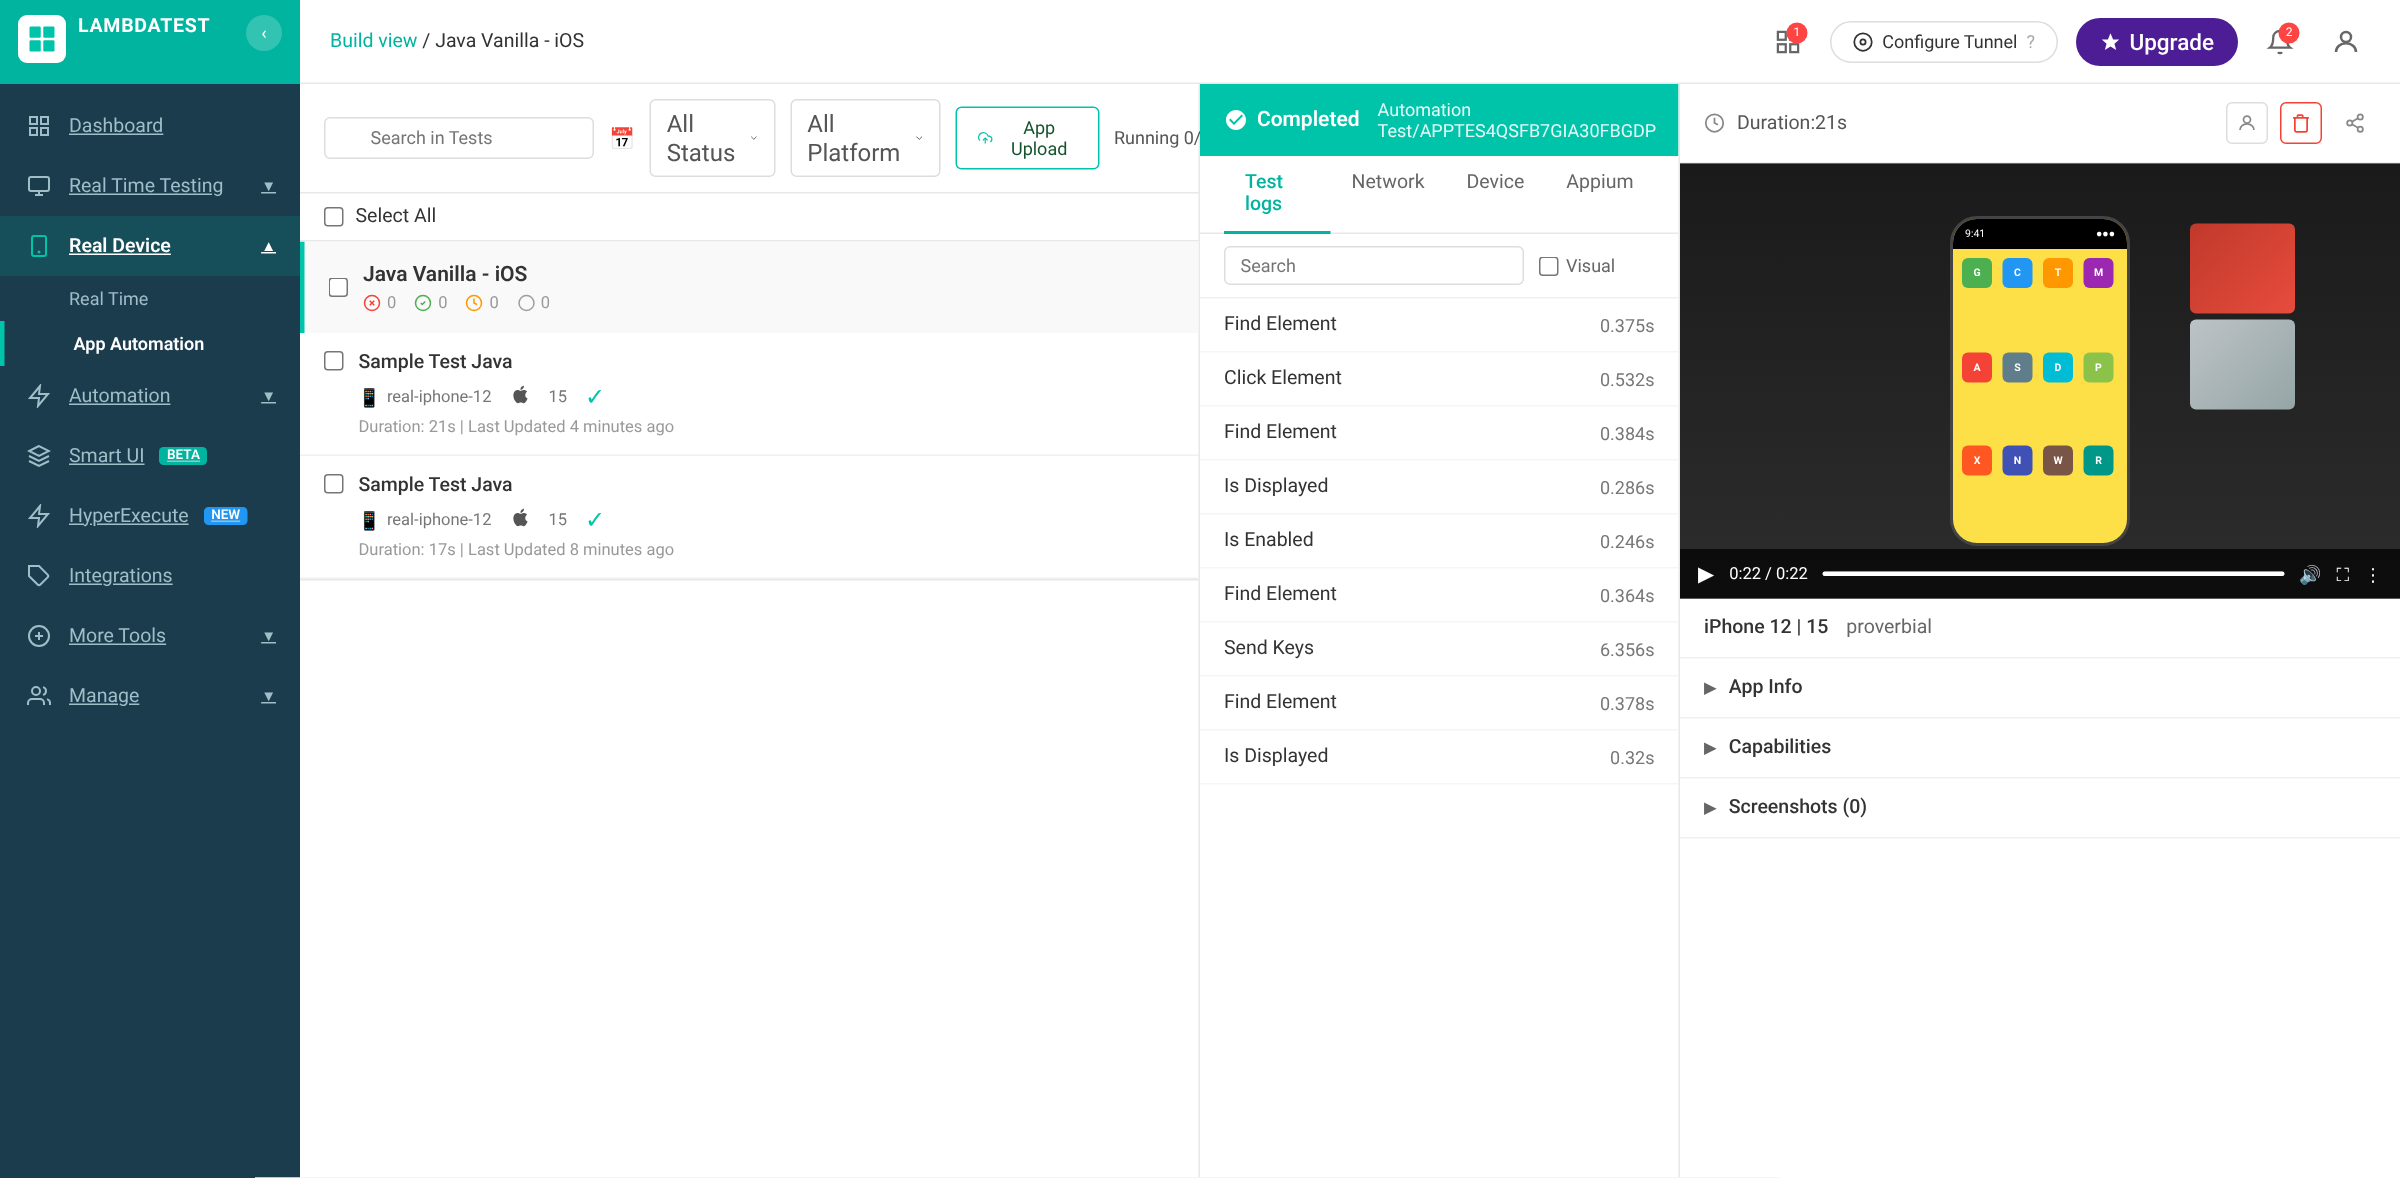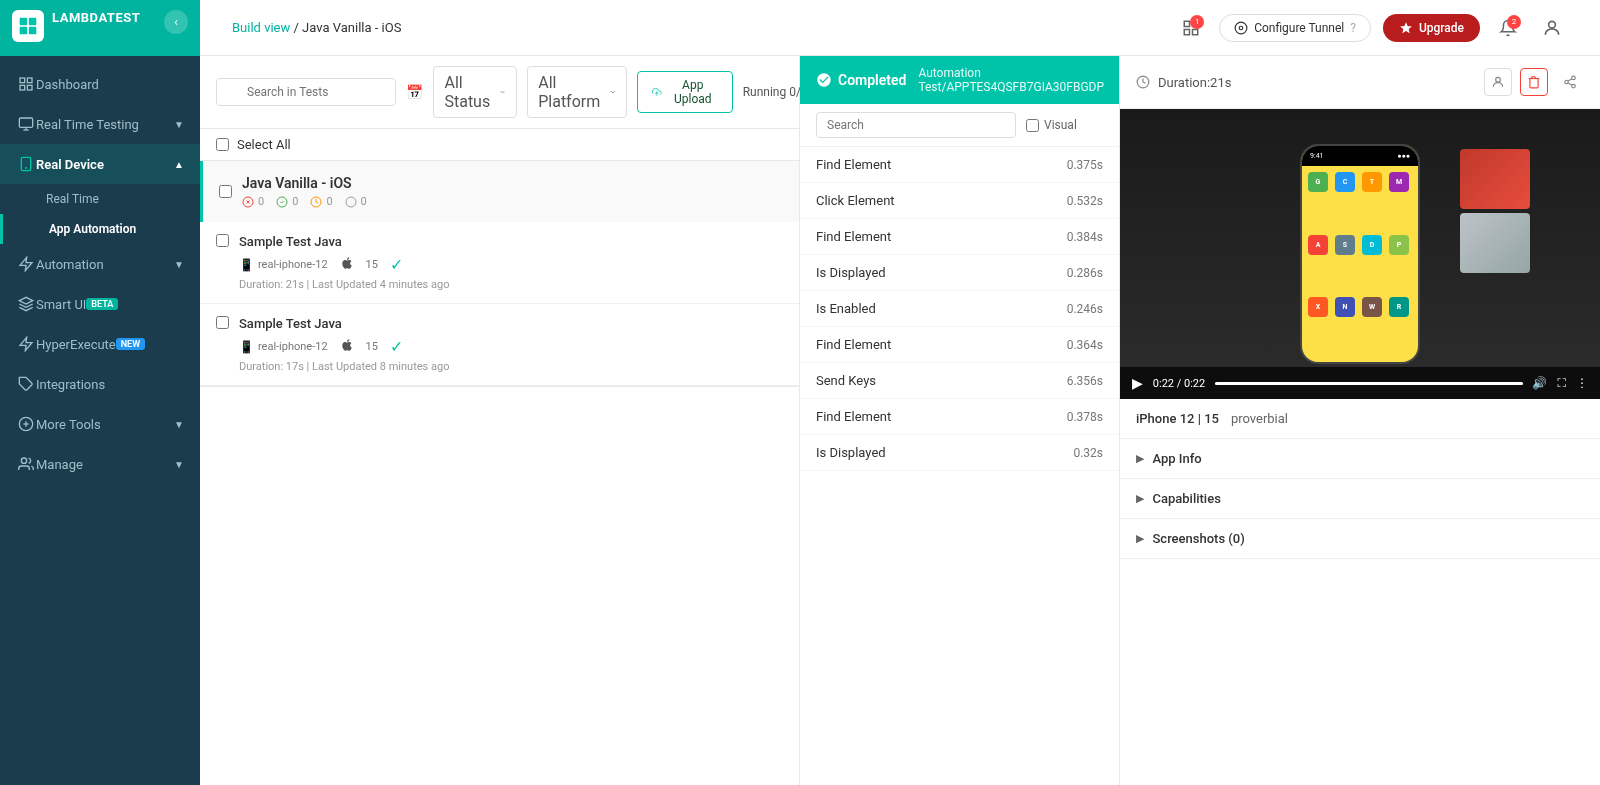--- a/index.html
+++ b/index.html
@@ -57,21 +57,23 @@
       overflow-y: auto;
       padding: 8px 0;
     }
     .nav-item {
       display: flex;
       align-items: center;
       padding: 10px 16px;
       color: #a0bec8;
       cursor: pointer;
       font-size: 13px;
+      gap: 10px;
       position: relative;
+      text-decoration: underline;
     }
     .nav-item.active { color: white; }
     .nav-item.active-section { background: rgba(0,180,160,0.15); }
     .nav-item .nav-icon { width: 20px; height: 20px; display: flex; align-items: center; justify-content: center; flex-shrink: 0; }
     .nav-item .chevron { margin-left: auto; font-size: 10px; }
     .nav-badge {
       background: #00c4aa;
       color: white;
       font-size: 9px;
       padding: 1px 5px;
@@ -101,21 +103,21 @@
       overflow: hidden;
     }
 
     
     .topbar {
       height: 56px;
       background: white;
       border-bottom: 1px solid #e8e8e8;
       display: flex;
       align-items: center;
-      padding: 0 32px;
+      padding: 0 20px;
       gap: 16px;
       flex-shrink: 0;
     }
     .breadcrumb { font-size: 13px; color: #666; }
     .breadcrumb a { color: #00b4a0; text-decoration: none; }
     .breadcrumb span { color: #333; }
     .topbar-right {
       margin-left: auto;
       display: flex;
       align-items: center;
@@ -127,26 +129,26 @@
       padding: 6px 14px;
       border-radius: 20px;
       font-size: 12px;
       cursor: pointer;
       display: flex;
       align-items: center;
       gap: 6px;
       color: #333;
     }
     .upgrade-btn {
-      background: #b91c1c;
+      background: #4c1d95;
       color: white;
       border: none;
       padding: 7px 16px;
       border-radius: 20px;
-      font-size: 12px;
+      font-size: 15px;
       cursor: pointer;
       display: flex;
       align-items: center;
       gap: 6px;
       font-weight: 500;
     }
     .icon-btn {
       width: 32px;
       height: 32px;
       display: flex;
@@ -923,20 +925,34 @@
       <div class="completed-header">
         <div class="completed-badge">
           <svg width="16" height="16" viewBox="0 0 24 24" fill="white">
               <path d="M12 2C6.48 2 2 6.48 2 12s4.48 10 10 10 10-4.48 10-10S17.52 2 12 2zm-2 15l-5-5 1.41-1.41L10 14.17l7.59-7.59L19 8l-9 9z"></path>
             </svg>
           <span>Completed</span>
         </div>
         <span class="test-path">Automation Test/APPTES4QSFB7GIA30FBGDP</span>
       </div>
 
+      <div class="tabs-bar">
+        <div class="tab active">
+          <span>Test logs</span>
+        </div>
+        <div class="tab">
+          <span>Network</span>
+        </div>
+        <div class="tab">
+          <span>Device</span>
+        </div>
+        <div class="tab">
+          <span>Appium</span>
+        </div>
+      </div>
 
       <div class="logs-search-bar">
         <input class="logs-search-input" type="text" placeholder="Search" style="">
         <div class="visual-checkbox">
           <input type="checkbox" style="">
           <span>Visual</span>
         </div>
       </div>
 
       <div class="log-list" id="log-list-container">

